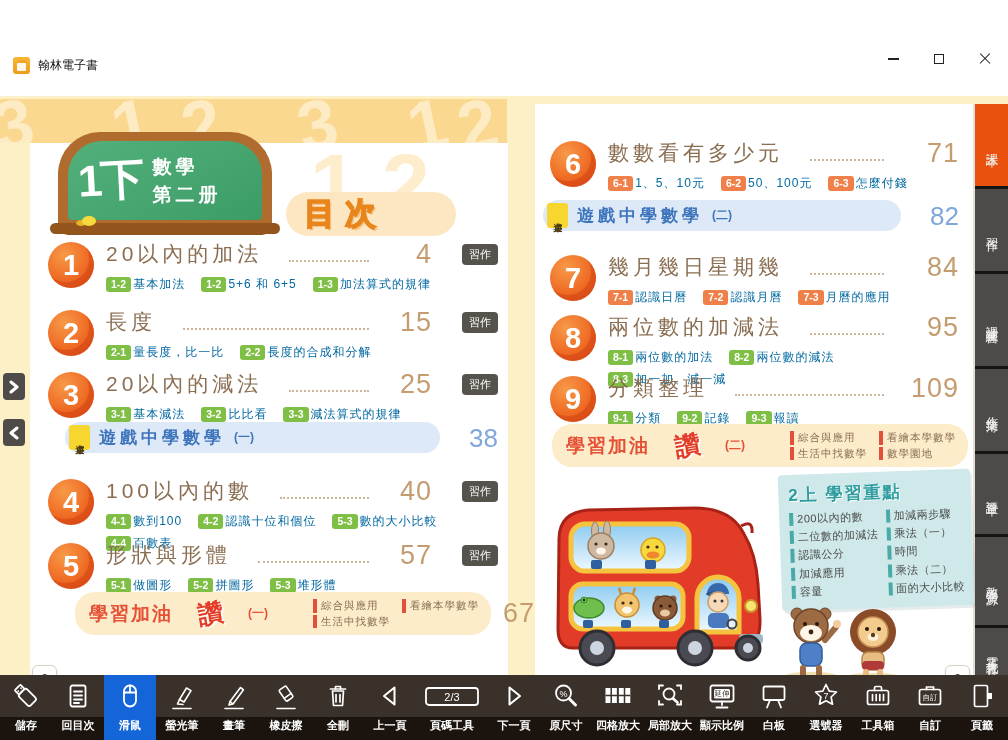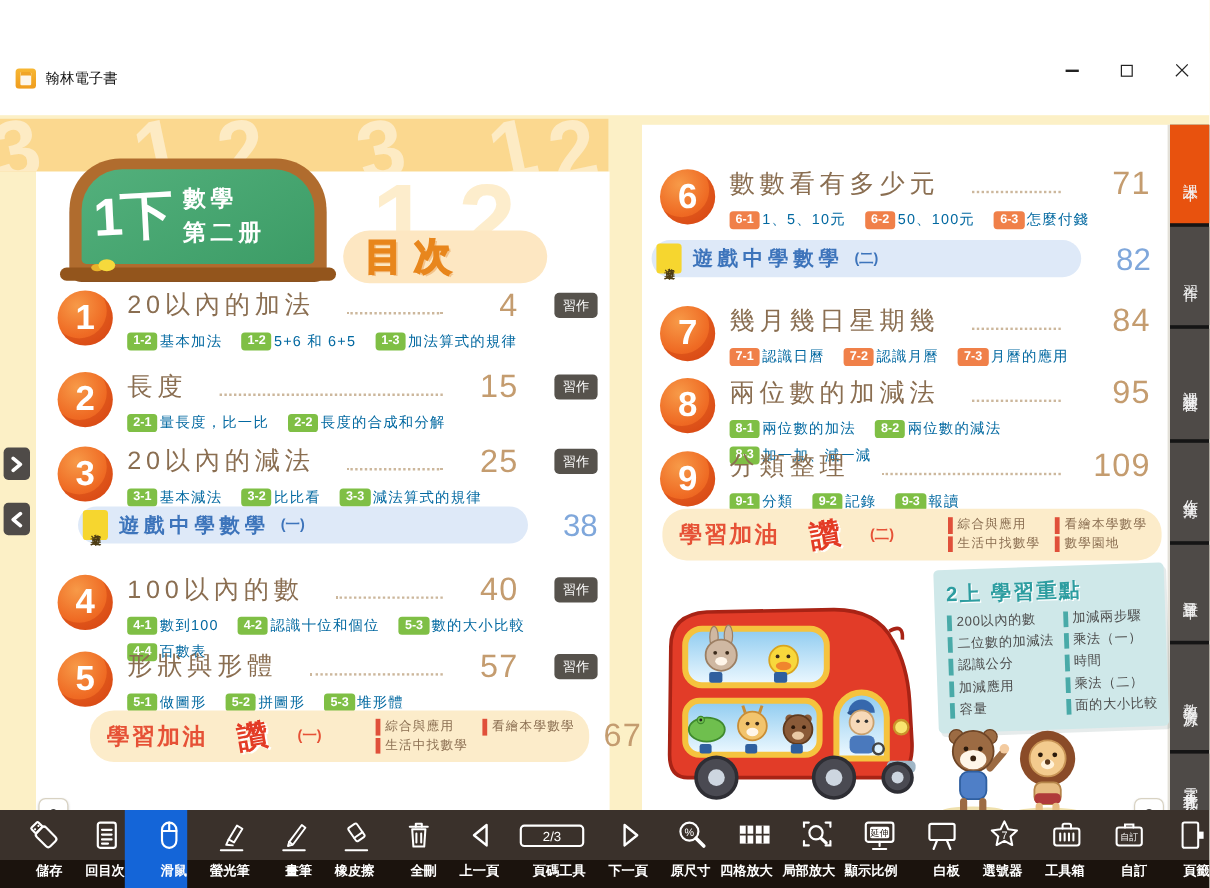--- a/index.html
+++ b/index.html
@@ -123,21 +123,21 @@
   .sidebar { position:absolute; right:0; top:30px; bottom:0; width:33px; background:#151515;
     display:flex; flex-direction:column; gap:3px; z-index:5; }
   .stab { background:#4e4a47; color:#f2f2f2; writing-mode:vertical-rl; text-orientation:upright;
     font-size:12.5px; letter-spacing:2px; display:flex; align-items:center; justify-content:center;
     flex:none; }
   .stab.active { background:#e8520e; }
 
   
   .toolbar { height:65px; flex:none; display:flex;
     background:linear-gradient(to bottom,#3a312b 0,#3a312b 42px,#1b130d 42px,#1b130d 100%); }
-  .titem { flex:1; display:flex; flex-direction:column; align-items:flex-end; min-width:0; }
+  .titem { flex:1; display:flex; flex-direction:column; align-items:center; min-width:0; }
   .titem.wide { flex:0 0 72px; }
   .titem.active { background:#1465d8; }
   .ticon { height:42px; display:flex; align-items:center; justify-content:center; }
   .tlabel { height:17px; display:flex; align-items:center; justify-content:center;
     font-size:11px; font-weight:bold; color:#fff; white-space:nowrap; letter-spacing:0; }
   .ticon svg { display:block; }
 </style>
 </head>
 <body>
 

